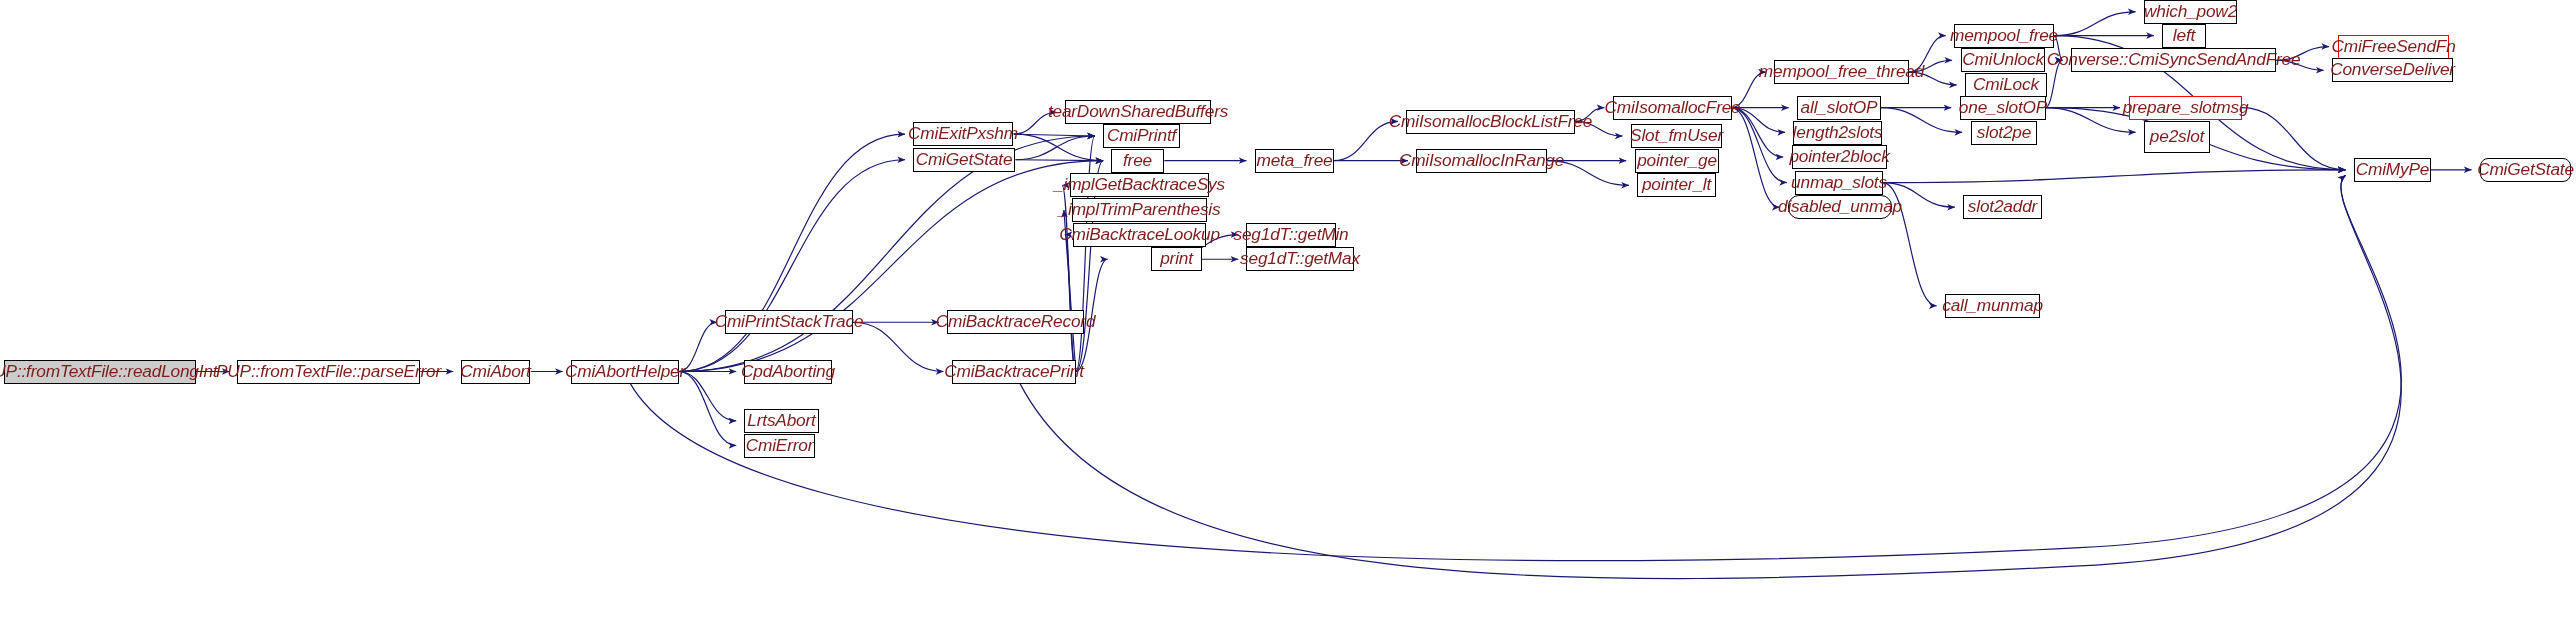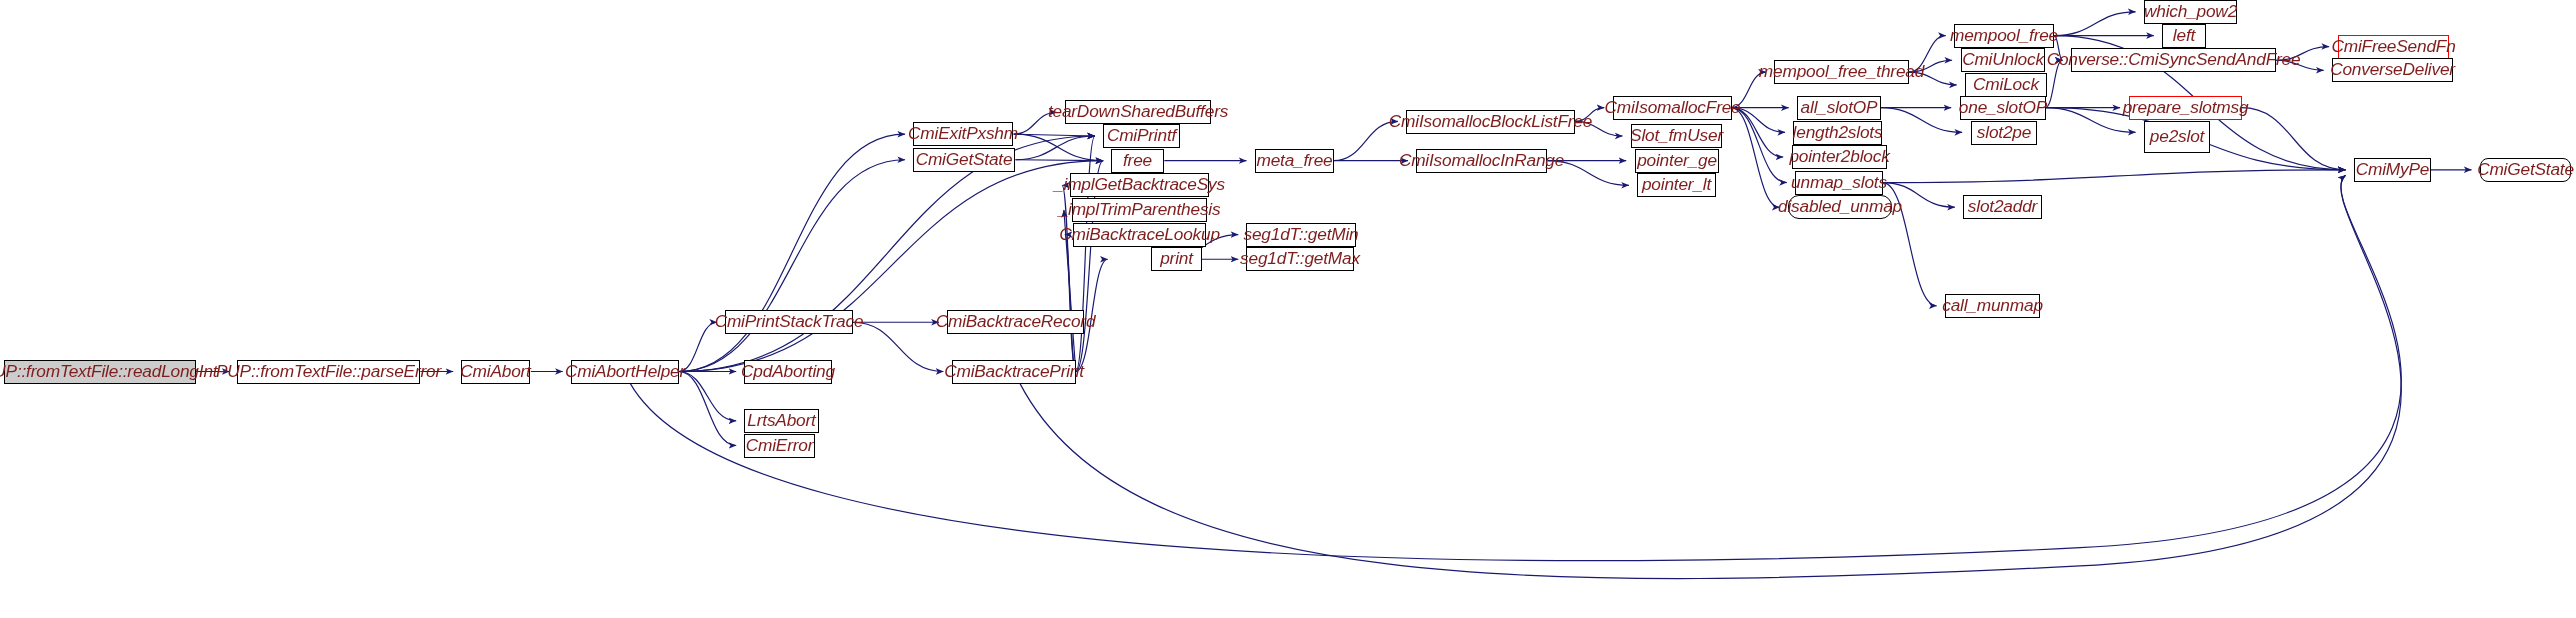--- a/index.html
+++ b/index.html
@@ -150,21 +150,21 @@
       </div>
       <div class="node" style="left: 1072px; top: 198px; width: 135px; height: 24px;">
         <span>_implTrimParenthesis</span>
       </div>
       <div class="node" style="left: 1073px; top: 223px; width: 133px; height: 24px;">
         <span>CmiBacktraceLookup</span>
       </div>
       <div class="node" style="left: 1151px; top: 247px; width: 51px; height: 24px;">
         <span>print</span>
       </div>
-      <div class="node" style="left: 1246px; top: 223px; width: 110px; height: 24px;">
+      <div class="node" style="left: 1246px; top: 223px; width: 90px; height: 24px;">
         <span>seg1dT::getMin</span>
       </div>
       <div class="node" style="left: 1246px; top: 247px; width: 108px; height: 24px;">
         <span>seg1dT::getMax</span>
       </div>
       <div class="node" style="left: 1255px; top: 149px; width: 79px; height: 24px;">
         <span>meta_free</span>
       </div>
       <div class="node" style="left: 1416px; top: 149px; width: 131px; height: 24px;">
         <span>CmiIsomallocInRange</span>

